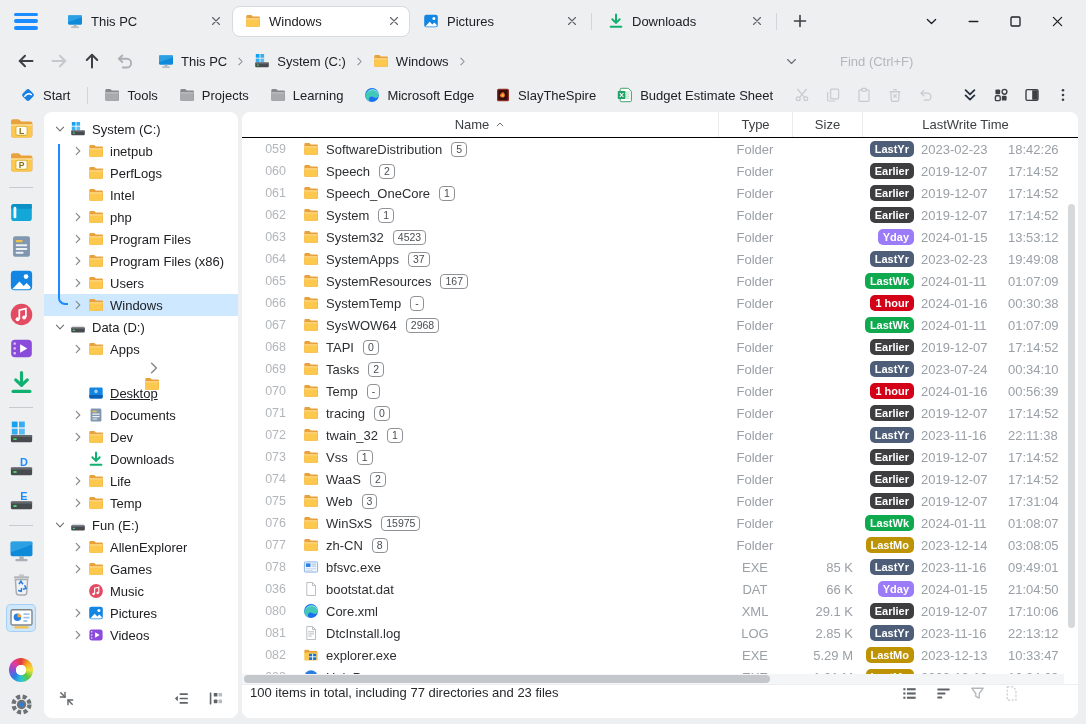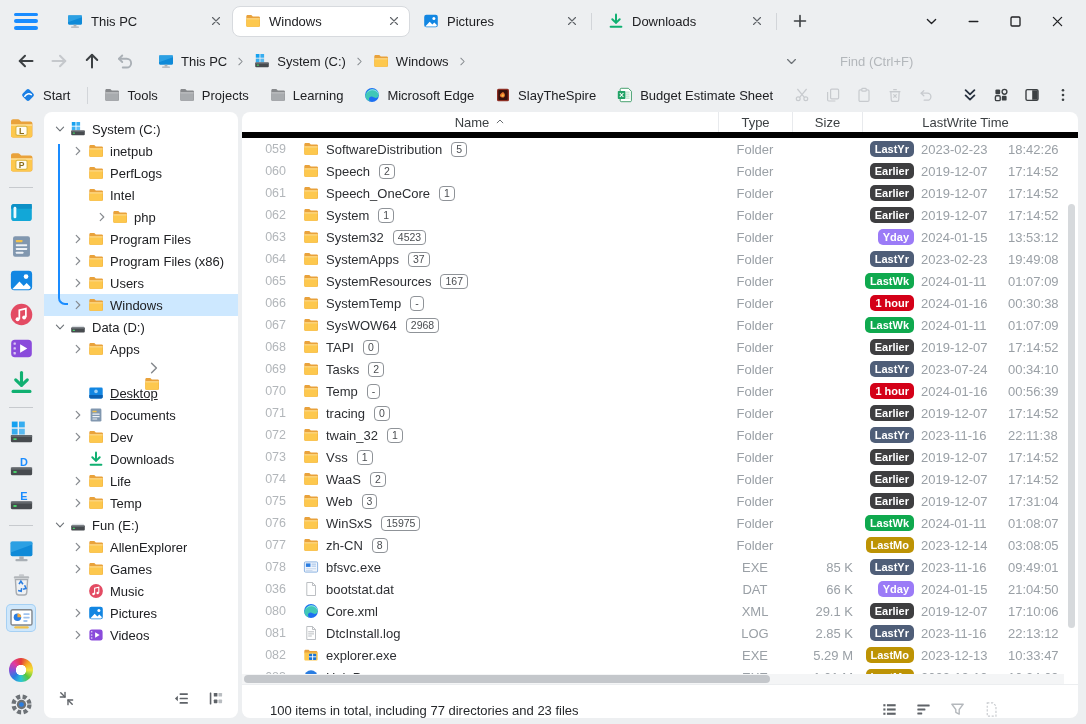--- a/index.html
+++ b/index.html
@@ -59,21 +59,21 @@
   .titem.selected{background:#cde8ff}
   .texp{width:16px;height:12px;flex:0 0 16px;display:flex;align-items:center;justify-content:center}
   .ticon{width:16px;height:16px;flex:0 0 16px;margin:0 6px 0 2px}
   .tlabel{overflow:hidden;text-overflow:ellipsis}
   .guide{position:absolute;left:14px;top:32px;width:10px;height:161px;border-left:2.5px solid #1a8cff;border-bottom:2.5px solid #1a8cff;border-bottom-left-radius:7px;z-index:2;pointer-events:none}
   .tree-footer{height:36px;display:flex;align-items:center;padding:0 14px 4px 14px}
   .tf-ic{width:17px;height:17px;display:inline-block}
   .tf-right{margin-left:auto;display:flex;gap:17px}
 
   .file-card{position:absolute;left:242px;top:0;right:8px;bottom:6px;background:#fff;border-radius:8px;display:flex;flex-direction:column;overflow:hidden}
-  .fheader{height:26px;flex:0 0 26px;display:grid;grid-template-columns:1fr 74px 70px 206px 10px;align-items:center;color:#3c4043;border-bottom:6px solid #000000}
+  .fheader{height:26px;flex:0 0 26px;display:grid;grid-template-columns:1fr 74px 70px 206px 10px;align-items:center;color:#3c4043;border-bottom:1px solid #000000}
   .hc{text-align:center;height:100%;display:flex;align-items:center;justify-content:center;gap:6px}
   .hc-type,.hc-size,.hc-time{border-left:1px solid #e8eaed}
   .caret{width:10px;height:10px}
   .rows{flex:1;overflow:hidden;position:relative}
   .frow{height:22px;display:grid;grid-template-columns:54px 30px 1fr 74px 70px 206px 10px;align-items:center}
   .fnum{color:#b2b6ba;text-align:right;padding-right:10px;font-size:12.5px}
   .ficon{display:flex;justify-content:center}
   .ficon .ic{width:16px;height:16px}
   .fname{color:#2d2f33;display:flex;align-items:center;gap:9px;overflow:hidden;white-space:nowrap}
   .count{border:1px solid #8f9398;border-radius:4px;font-size:10.5px;line-height:13px;color:#4a4d51;padding:0 4px;min-width:8px;text-align:center}
@@ -82,21 +82,21 @@
   .ftime{display:flex;align-items:center;color:#9aa0a6}
   .badgewrap{width:52px;display:flex;justify-content:flex-end}
   .badge{color:#fff;font-size:11px;font-weight:bold;border-radius:5px;padding:2.5px 5px;min-width:34px;text-align:center;line-height:11px}
   .fdate{width:80px;margin-left:7px}
   .ftimeval{margin-left:7px}
 
   .vthumb{position:absolute;right:3px;top:66px;width:7px;height:424px;background:#d6d9dc;border-radius:4px;z-index:3}
   .hscroll{position:absolute;left:0;right:14px;bottom:0;height:10px;background:#f4f5f6;z-index:3}
   .hthumb{position:absolute;left:2px;top:1px;height:8px;width:64%;background:#c4c7cb;border-radius:4px}
 
-  .statusbar{height:34px;flex:0 0 34px;display:flex;align-items:flex-end;padding:0 28px;border-top:1px solid #eceef0;color:#26282b}
+  .statusbar{height:34px;flex:0 0 34px;display:flex;align-items:flex-start;padding:0 8px;border-top:1px solid #eceef0;color:#26282b}
   .status-icons{margin-left:auto;display:flex;gap:17px;align-items:center;margin-right:50px}
   .status-icons .ic{width:17px;height:17px}
 
   .ic{display:inline-block}
   .ic svg{display:block;width:100%;height:100%}
 </style>
 </head>
 <body>
 
 <div class="window">
@@ -702,21 +702,21 @@
             <span class="texp"></span>
             <span class="ticon ic">
               <svg viewBox="0 0 16 16" width="100%" height="100%">
                 <path fill="#e9a23b" d="M1.3 3.4c0-.7.6-1.3 1.3-1.3h3.2c.4 0 .7.1 1 .4l1 1h5.9c.7 0 1.3.6 1.3 1.3v7.6c0 .7-.6 1.3-1.3 1.3H2.6c-.7 0-1.3-.6-1.3-1.3z"></path>
                 <path fill="#fdc84e" d="M1.3 5.2h13.4v7.2c0 .7-.6 1.3-1.3 1.3H2.6c-.7 0-1.3-.6-1.3-1.3z"></path>
                 <path fill="#fff" opacity=".35" d="M1.3 5.2h13.4v1.2H1.3z"></path>
               </svg>
             </span>
             <span class="tlabel">Intel</span>
           </div>
-          <div class="titem" style="padding-left: 26px; margin-left: 24px;">
+          <div class="titem" style="padding-left: 26px;">
             <span class="texp ic">
               <svg viewBox="0 0 16 16" width="100%" height="100%">
                 <path d="M5.6 3.2l4.8 4.8-4.8 4.8" fill="none" stroke="#85898e" stroke-width="1.5" stroke-linecap="round" stroke-linejoin="round"></path>
               </svg>
             </span>
             <span class="ticon ic">
               <svg viewBox="0 0 16 16" width="100%" height="100%">
                 <path fill="#e9a23b" d="M1.3 3.4c0-.7.6-1.3 1.3-1.3h3.2c.4 0 .7.1 1 .4l1 1h5.9c.7 0 1.3.6 1.3 1.3v7.6c0 .7-.6 1.3-1.3 1.3H2.6c-.7 0-1.3-.6-1.3-1.3z"></path>
                 <path fill="#fdc84e" d="M1.3 5.2h13.4v7.2c0 .7-.6 1.3-1.3 1.3H2.6c-.7 0-1.3-.6-1.3-1.3z"></path>
                 <path fill="#fff" opacity=".35" d="M1.3 5.2h13.4v1.2H1.3z"></path>

